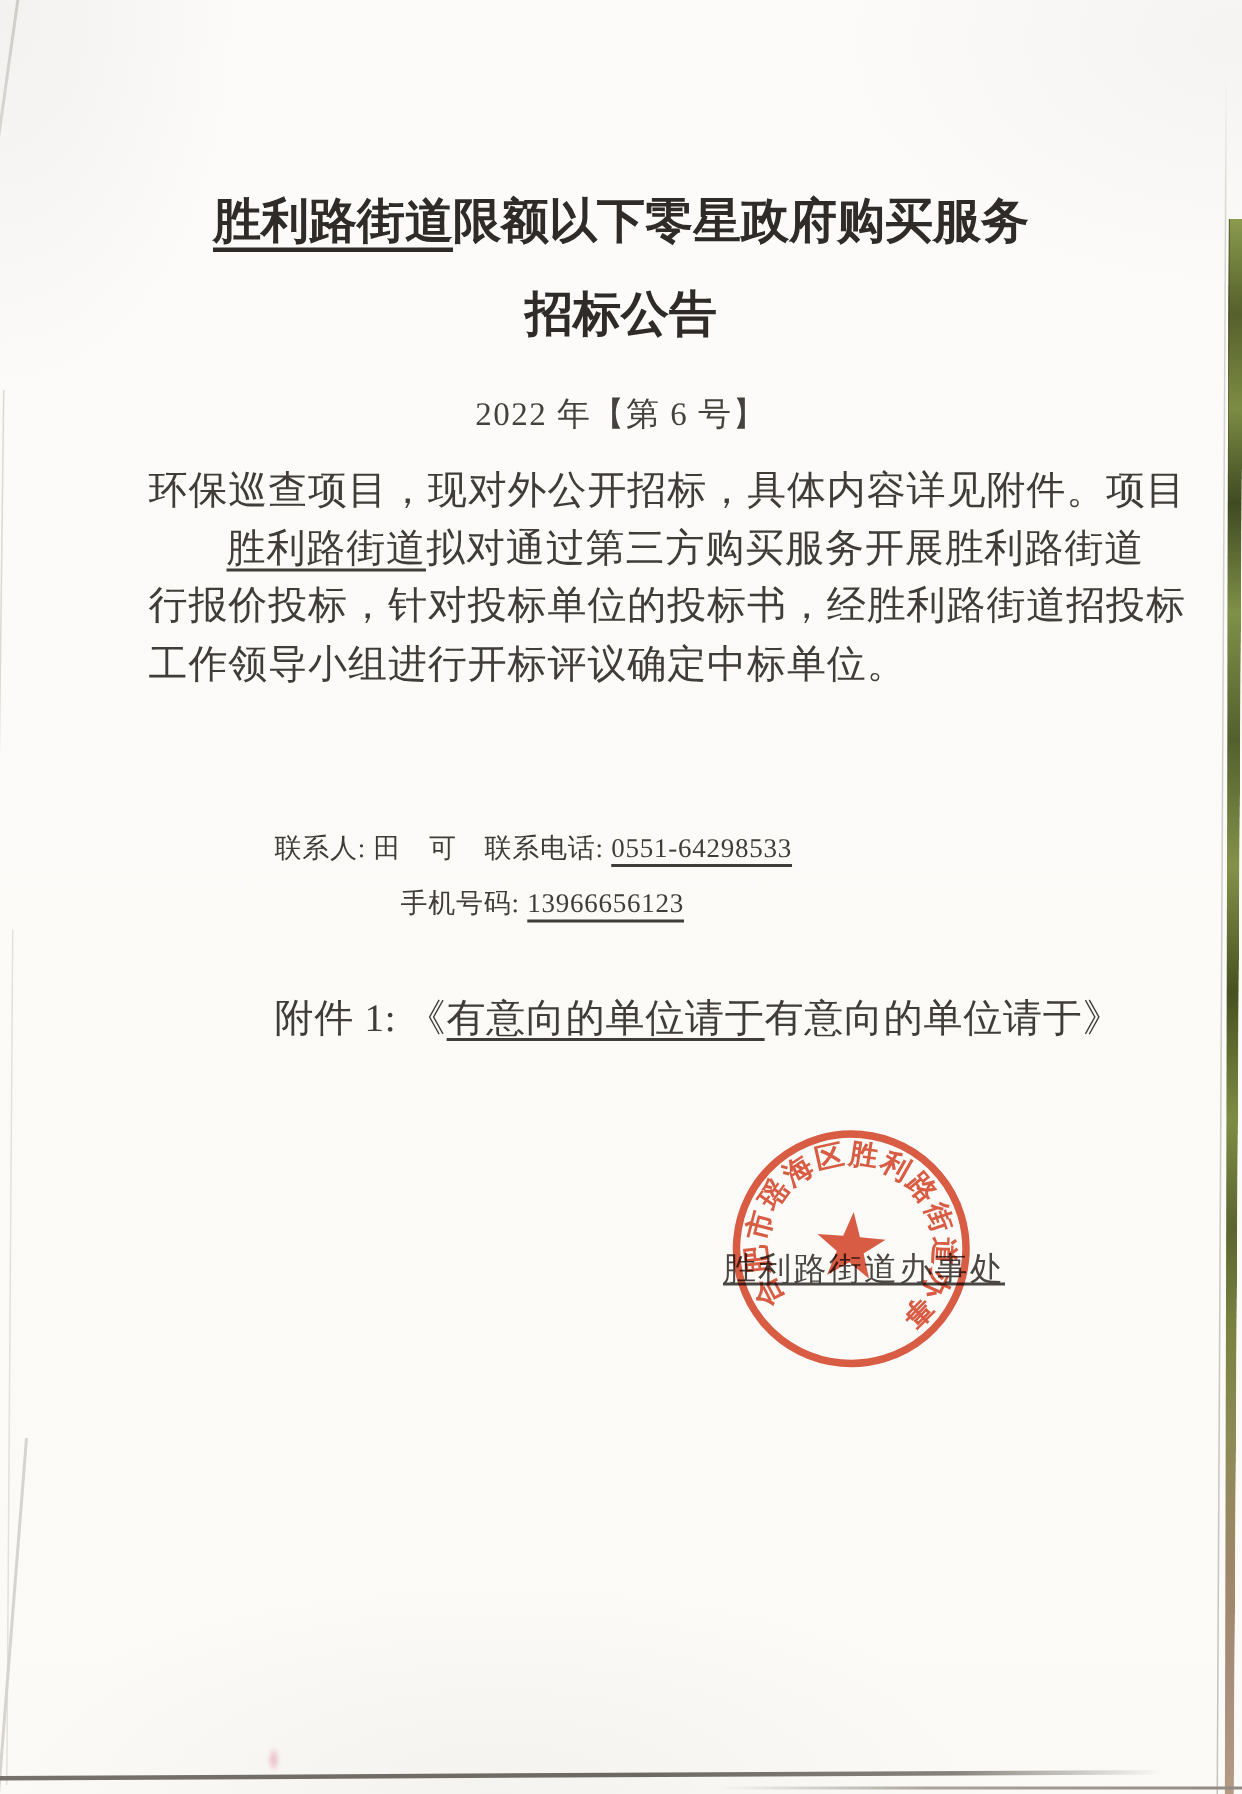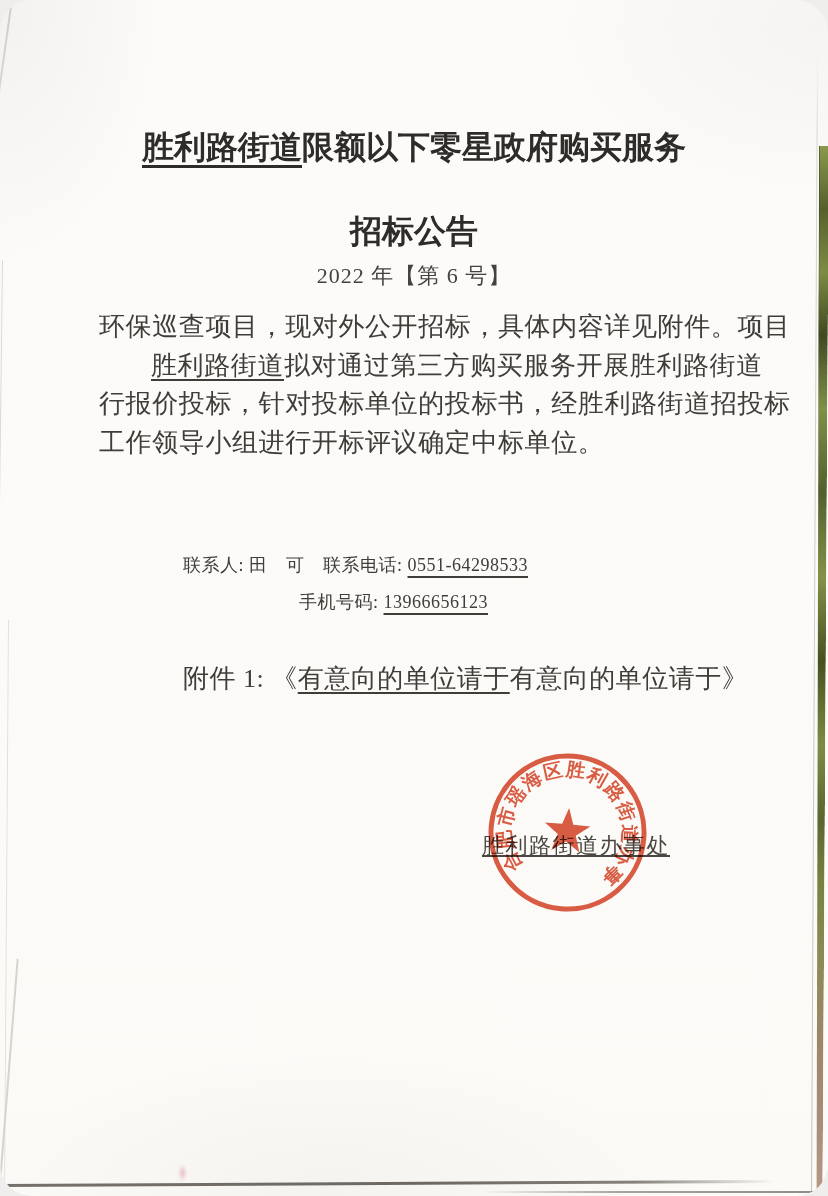--- a/index.html
+++ b/index.html
@@ -10,21 +10,20 @@
   }
   .page {
     position: relative;
     width: 828px; height: 1196px;
     background:
       radial-gradient(ellipse 420px 260px at 100% 2%, rgba(120,115,108,0.05), transparent 70%),
       radial-gradient(ellipse 260px 420px at 0% 0%, rgba(120,115,108,0.07), transparent 65%),
       radial-gradient(ellipse 500px 200px at 40% 100%, rgba(120,115,108,0.05), transparent 70%),
       linear-gradient(#fcfbf9, #fbfaf7);
     overflow: hidden;
-    border-radius: 32px;
   }
   
   .corner-line-tl {
     position: absolute; left: 12px; top: -8px; width: 1.5px; height: 180px;
     background: linear-gradient(#cfccc7, #dedbd6 80%, transparent);
     transform: rotate(8deg); transform-origin: top left;
   }
   .sheet-line-left1 {
     position: absolute; left: 2px; top: 260px; width: 1px; height: 930px;
     background: #dcd9d4; transform: rotate(0.7deg); transform-origin: top left;
@@ -64,21 +63,21 @@
   .pink-smudge {
     position: absolute; left: 178px; top: 1164px; width: 9px; height: 18px;
     background: radial-gradient(rgba(216,110,140,0.45), transparent 70%);
     filter: blur(1px);
   }
   .doc-title {
     position: absolute; top: 124px; left: 0; width: 100%;
     text-align: center; font-weight: 700; color: #2e2b28;
     font-size: 32px; line-height: 46px;
   }
-  .doc-title .line2 { margin-top: 38px; }
+  .doc-title .line2 { margin-top: 16px; }
   .u-thick { border-bottom: 3px solid #2e2b28; padding-bottom: 0px; }
   .issue-number {
     position: absolute; top: 261px; left: 0; width: 100%;
     text-align: center; font-size: 22px; color: #45423e; letter-spacing: 1px; font-family: Liberation Serif, serif;
   }
   .body-par {
     position: absolute; top: 308px; left: 99px; width: 648px;
     font-size: 26px; line-height: 38.6px; letter-spacing: 0.6px;
     color: #403d39;
   }
@@ -87,21 +86,21 @@
   .u-seg {
     text-decoration: underline;
     text-decoration-thickness: 1.5px;
     text-underline-offset: 5px;
   }
   .contact-block {
     position: absolute; top: 547px; left: 183px;
     font-size: 18px; line-height: 36.5px; letter-spacing: 0.5px; color: #403d39;
     white-space: nowrap;
   }
-  .contact-line2 { margin-left: 116px; }
+  .contact-line2 { margin-left: 84px; }
   .attachment-line {
     position: absolute; top: 661px; left: 183px;
     font-size: 26px; color: #403d39; letter-spacing: 0.5px; white-space: nowrap;
   }
   .sig-org {
     position: absolute; top: 831px; left: 482px;
     font-size: 22px; color: #4a4641; letter-spacing: 1.5px; white-space: nowrap; text-decoration: underline;
   }
   .sig-date {
     position: absolute; top: 866px; left: 489px;

